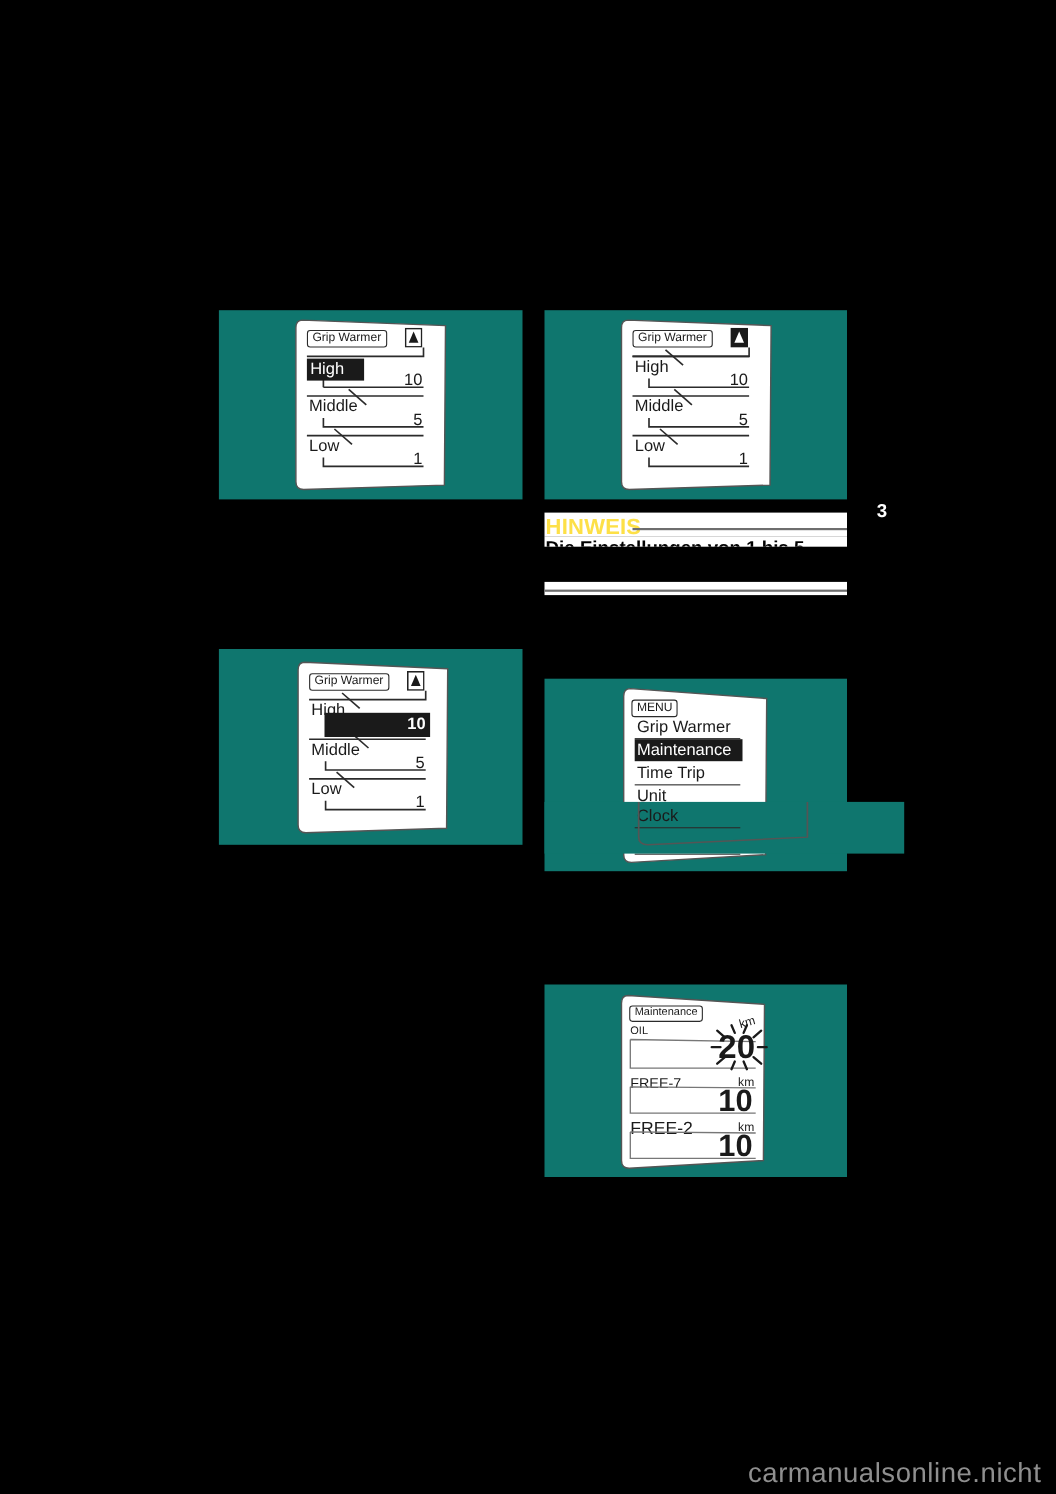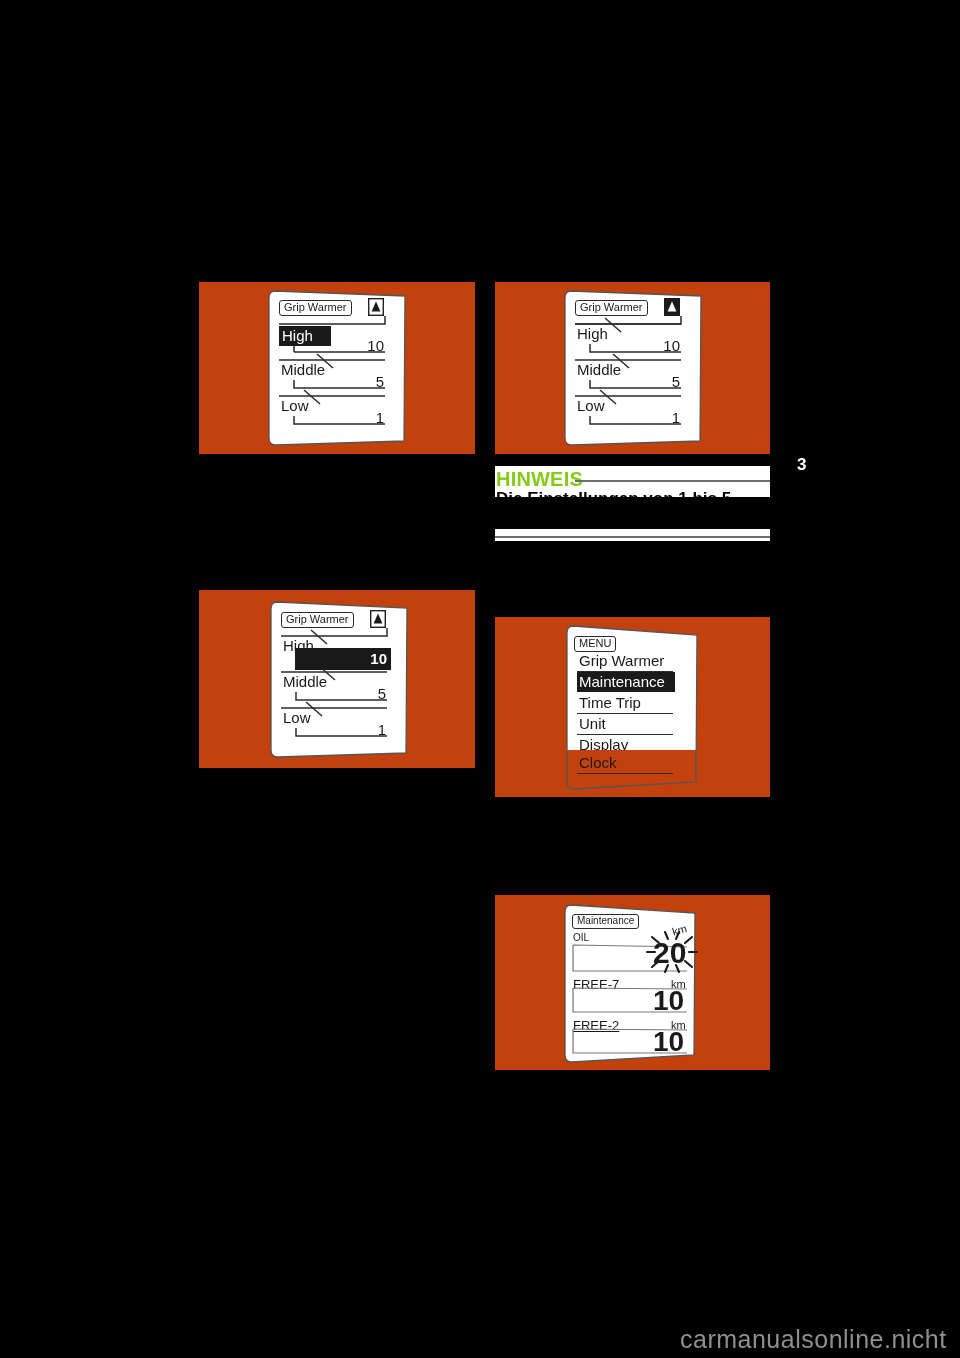--- a/index.html
+++ b/index.html
@@ -11,21 +11,21 @@
     width: 960px;
     height: 1358px;
     position: relative;
     overflow: hidden;
     font-family: "Liberation Sans", sans-serif;
   }
 
   
   .panel {
     position: absolute;
-    background: #c2410c;
+    background: #0f766e;
     overflow: hidden;
   }
 
   
   .lcd {
     position: absolute;
     inset: 0;
   }
   .lcd svg { display: block; width: 100%; height: 100%; }
 
@@ -50,21 +50,21 @@
 
   
   .note-band {
     position: absolute;
     background: #ffffff;
   }
   .note-heading {
     position: absolute;
     font-size: 20px;
     font-weight: bold;
-    color: #84cc16;
+    color: #fde047;
     letter-spacing: 0.2px;
   }
   .note-rule {
     position: absolute;
     background: #6e6e6e;
     height: 2px;
   }
   .note-body-clip {
     position: absolute;
     overflow: hidden;
@@ -229,21 +229,21 @@
   <div style="position:absolute; left:82px; top:117px; width:96px; height:1.4px; background:#2b2b2b;"></div>
 
   <div class="lcd-text row-label" style="left:84px; top:120px;">Display</div>
   <div style="position:absolute; left:82px; top:138px; width:96px; height:1.4px; background:#2b2b2b;"></div>
 
   <div class="lcd-text row-label" style="left:84px; top:141px;">Brightness</div>
   <div style="position:absolute; left:82px; top:159px; width:96px; height:1.4px; background:#2b2b2b;"></div>
 
 </div>
 
-<div class="panel" style="left:495px; top:750px; width:275px; height:47px;text-decoration:underline;">
+<div class="panel" style="left:495px; top:729px; width:327px; height:47px;text-decoration:underline;">
   <div class="lcd-text row-label" style="left:84px; top:5px;">Clock</div>
   <div style="position:absolute; left:82px; top:23px; width:96px; height:1.4px; background:#2b2b2b;"></div>
   <svg style="position:absolute; inset:0; width:100%; height:100%;" viewBox="0 0 275 47" preserveAspectRatio="none" aria-hidden="true">
     <path d="M72 0 L72 32 Q72 39 79 39 L201 32 L201 0" fill="none" stroke="#555555" stroke-width="1.3"></path>
   </svg>
 </div>
 
 <div class="panel" style="left:495px; top:895px; width:275px; height:175px;">
   <div class="lcd">
     <svg viewBox="0 0 275 175" preserveAspectRatio="none" aria-hidden="true">
@@ -275,21 +275,21 @@
   <div class="lcd-text" style="left:176px; top:32px; font-size:11px; transform:rotate(-16deg); transform-origin:left top;">km</div>
   <div class="lcd-text" style="left:158px; top:43px; font-size:30px; font-weight:bold;">20</div>
 
   <div class="lcd-text" style="left:78px; top:83px; font-size:13px;">FREE-7</div>
   <div class="lcd-text" style="left:176px; top:84px; font-size:11px;">km</div>
   <svg style="position:absolute; left:70px; top:91px; width:130px; height:32px;" viewBox="0 0 130 32" aria-hidden="true">
     <path d="M8 2 L122 3 M8 2 L8 26 L122 26" fill="none" stroke="#777" stroke-width="1.2"></path>
   </svg>
   <div class="lcd-text" style="left:158px; top:92px; font-size:28px; font-weight:bold;">10</div>
 
-  <div class="lcd-text" style="left:78px; top:124px; font-size:13px;text-decoration:underline;">FREE-2</div>
+  <div class="lcd-text" style="left:78px; top:124px; font-size:16px;">FREE-2</div>
   <div class="lcd-text" style="left:176px; top:125px; font-size:11px;">km</div>
   <svg style="position:absolute; left:70px; top:132px; width:130px; height:32px;" viewBox="0 0 130 32" aria-hidden="true">
     <path d="M8 2 L122 3 M8 2 L8 26 L122 26" fill="none" stroke="#777" stroke-width="1.2"></path>
   </svg>
   <div class="lcd-text" style="left:158px; top:133px; font-size:28px; font-weight:bold;">10</div>
 </div>
 
 <div class="watermark" style="left:680px; top:1325px;">carmanualsonline.nicht</div>
 
 </body></html>

